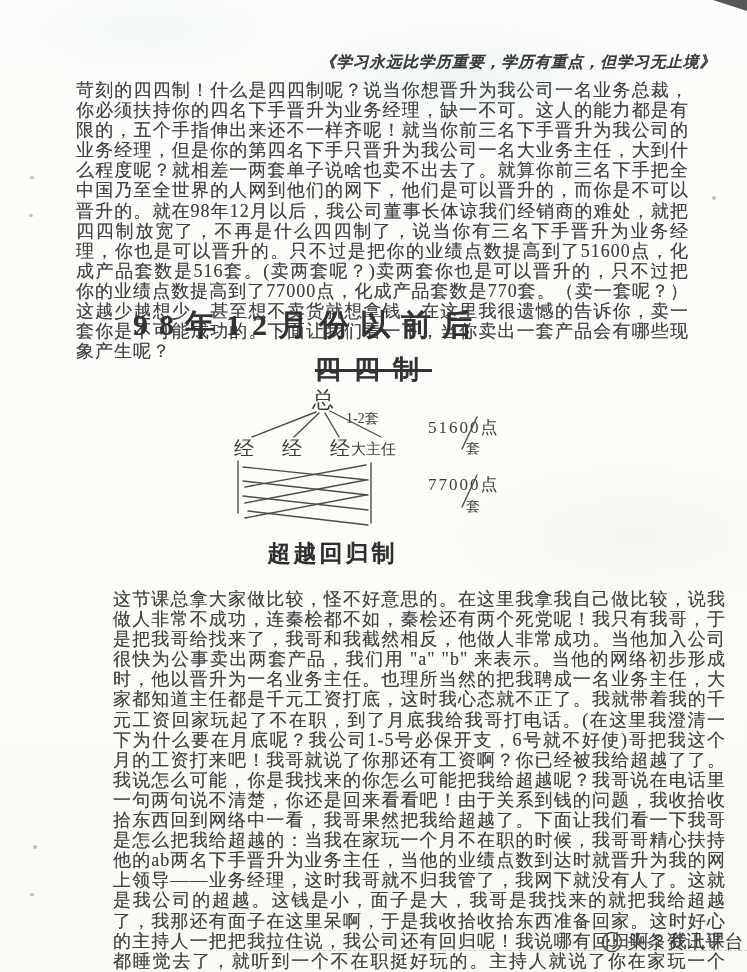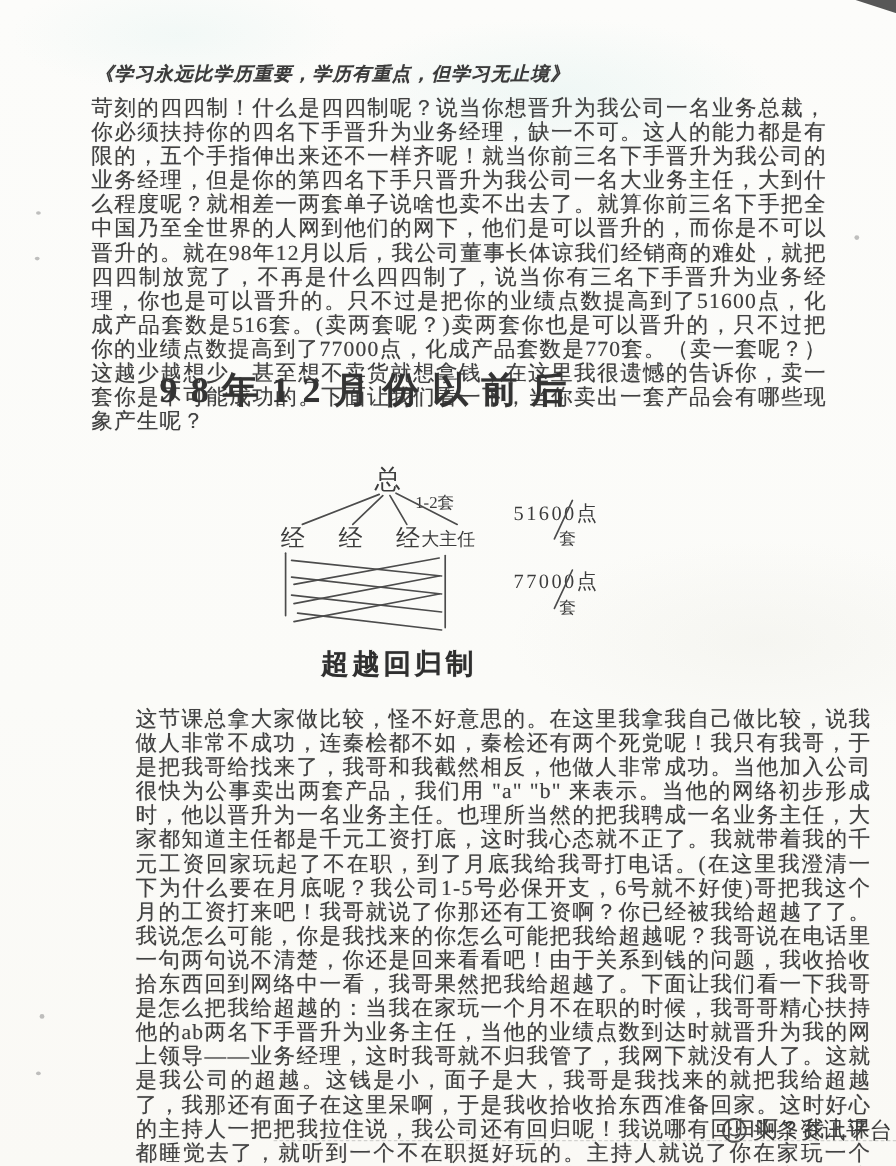--- a/index.html
+++ b/index.html
@@ -12,22 +12,22 @@
     position:relative;width:747px;height:972px;
     background:
       radial-gradient(ellipse 260px 90px at 62% 8%, rgba(214,238,236,0.35), transparent 70%),
       radial-gradient(ellipse 200px 70px at 20% 3%, rgba(219,240,238,0.3), transparent 70%),
       radial-gradient(ellipse 300px 120px at 85% 55%, rgba(240,240,234,0.5), transparent 70%),
       linear-gradient(180deg,#fcfcfa 0%, #fbfbf8 60%, #faf9f5 100%);
     color:#3f3f3f;
   }
   .ink{ text-shadow:0 0 0.6px rgba(70,70,70,0.55); }
   .doc-title{
-    position:absolute;left:79px;top:52px;width:612px;
-    text-align:left;font-size:15.5px;font-weight:bold;font-style:italic;
+    position:absolute;left:104px;top:52px;width:612px;
+    text-align:right;font-size:15.5px;font-weight:bold;font-style:italic;
     letter-spacing:1px;color:#3a3a3a;
   }
   .para{
     position:absolute;left:76px;width:613px;
     font-size:18px;line-height:20.1px;letter-spacing:1px;
     text-align:justify;color:#414141;
   }
   .para1{ top:80px; }
   .para2{ top:589px;margin-left:37px; }
   .heading-date{
@@ -69,20 +69,21 @@
 <body>
 
 <div class="page">
 
   <div class="doc-title ink">《学习永远比学历重要，学历有重点，但学习无止境》</div>
 
   <div class="para para1 ink">苛刻的四四制！什么是四四制呢？说当你想晋升为我公司一名业务总裁，你必须扶持你的四名下手晋升为业务经理，缺一不可。这人的能力都是有限的，五个手指伸出来还不一样齐呢！就当你前三名下手晋升为我公司的业务经理，但是你的第四名下手只晋升为我公司一名大业务主任，大到什么程度呢？就相差一两套单子说啥也卖不出去了。就算你前三名下手把全中国乃至全世界的人网到他们的网下，他们是可以晋升的，而你是不可以晋升的。就在98年12月以后，我公司董事长体谅我们经销商的难处，就把四四制放宽了，不再是什么四四制了，说当你有三名下手晋升为业务经理，你也是可以晋升的。只不过是把你的业绩点数提高到了51600点，化成产品套数是516套。(卖两套呢？)卖两套你也是可以晋升的，只不过把你的业绩点数提高到了77000点，化成产品套数是770套。（卖一套呢？）这越少越想少，甚至想不卖货就想拿钱，在这里我很遗憾的告诉你，卖一套你是不可能成功的。下面让我们看一下，当你卖出一套产品会有哪些现象产生呢？</div>
 
   <div class="heading-date ink">98年12月份以前后</div>
 
+  <div class="heading-struck ink">四四制</div>
 
   <svg class="diagram" width="335" height="152" viewBox="0 0 335 152">
 
     <text x="94" y="24" font-size="22">总</text>
     <text x="128" y="40" font-size="14">1-2套</text>
 
     <g>
       <line x1="98" y1="29" x2="34" y2="54"></line>
       <line x1="101" y1="30" x2="76" y2="54"></line>
       <line x1="107" y1="30" x2="121" y2="54"></line>

